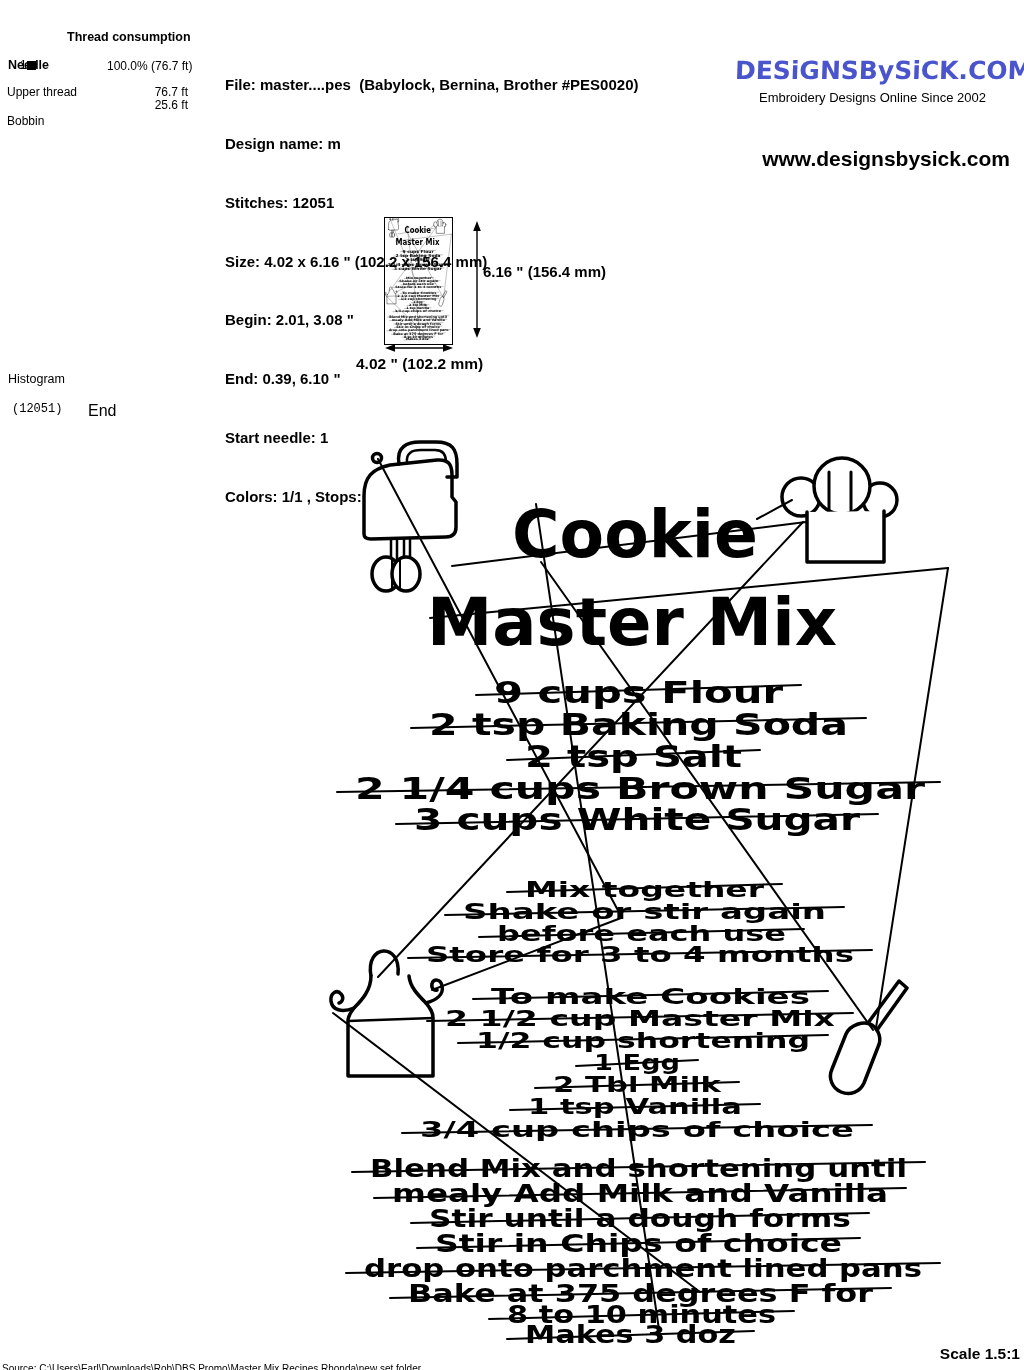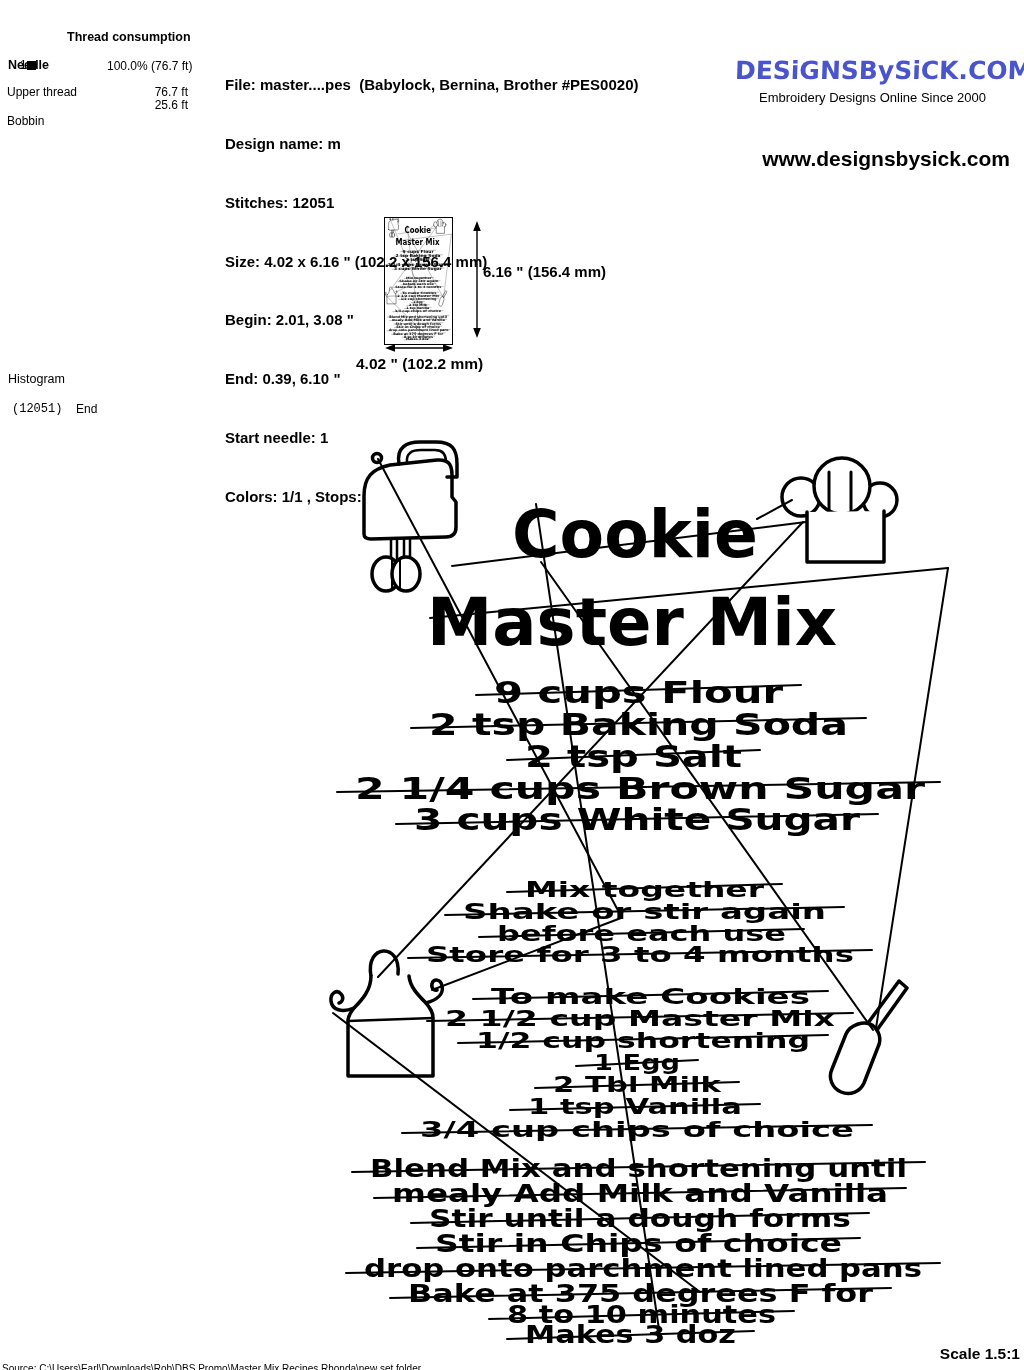--- a/index.html
+++ b/index.html
@@ -16,21 +16,21 @@
   
   .logo{left:735px;top:56px;width:275px;text-align:center;font-weight:bold;font-size:25px;
         color:#4a55cc;letter-spacing:0px;font-family:"DejaVu Sans", sans-serif;transform:skewX(-2deg);}
   .tagline{left:735px;top:90px;width:275px;text-align:center;font-size:13px;}
   .website{left:735px;top:147px;width:275px;text-align:right;font-weight:bold;font-size:21px;}
   
   .thumb-box{left:384px;top:217px;width:69px;height:128px;border:1px solid #000;box-sizing:border-box;}
   
   .hist-title{left:8px;top:372px;font-size:12.5px;}
   .hist-count{left:12px;top:402px;font-size:12px;font-family:"Liberation Mono", monospace;}
-  .hist-end{left:76px;top:402px;font-size:12px;}
+  .hist-end{left:88px;top:402px;font-size:16px;}
   
   .src{left:2px;top:1351px;font-size:10px;margin-top:12px;}
   .scale{right:4px;top:1345px;font-size:15.5px;font-weight:bold;}
   svg{display:block;}
   .design-svg{left:0;top:0;pointer-events:none;}
 </style>
 </head>
 <body>
 
 <div class="page">
@@ -160,21 +160,21 @@
     <div>Design name: m</div>
     <div>Stitches: 12051</div>
     <div>Size: 4.02 x 6.16 " (102.2 x 156.4 mm)</div>
     <div>Begin: 2.01, 3.08 "</div>
     <div>End: 0.39, 6.10 "</div>
     <div>Start needle: 1</div>
     <div>Colors: 1/1 , Stops: 0</div>
   </div>
 
   <div class="abs logo">DESiGNSBySiCK.COM</div>
-  <div class="abs tagline">Embroidery Designs Online Since 2000</div>
+  <div class="abs tagline">Embroidery Designs Online Since 2002</div>
   <div class="abs website">www.designsbysick.com</div>
 
   <div class="abs thumb-box">
     <svg width="67" height="124" viewBox="330 450 624 904" preserveAspectRatio="none">
         <use href="#art"></use>
       </svg>
   </div>
   <svg class="abs" style="left:350px;top:210px;" width="290" height="170" viewBox="350 210 290 170">
     <g stroke="#000" stroke-width="1.4">
       <line x1="477" y1="225" x2="477" y2="334"></line>

